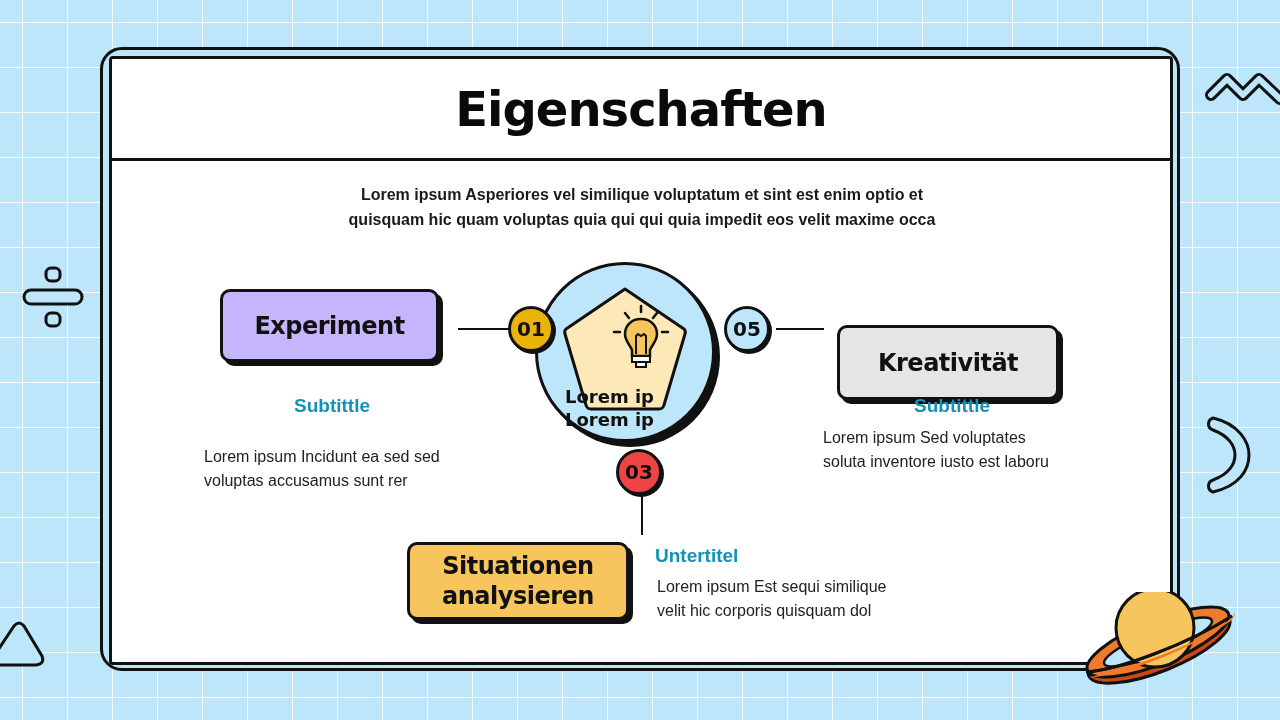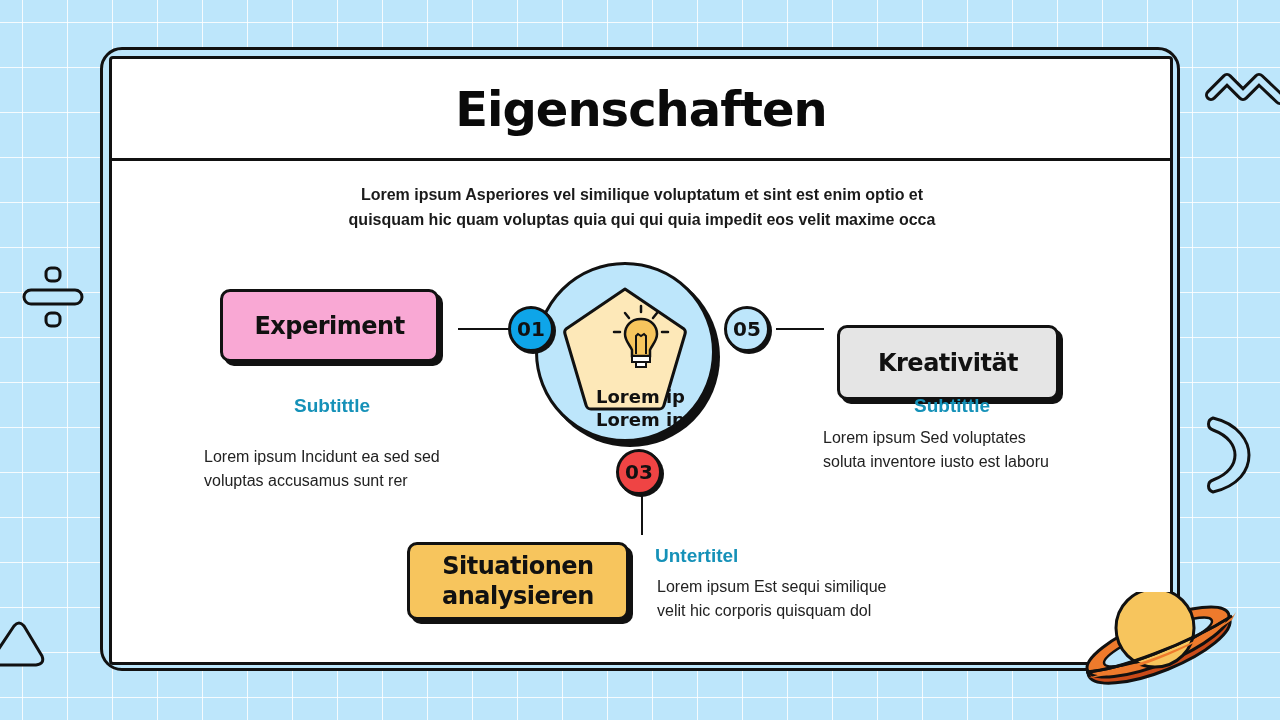--- a/index.html
+++ b/index.html
@@ -16,21 +16,21 @@
   .inner-frame{left:109px;top:56px;width:1058px;height:603px;border:3px solid #111;border-radius:4px;background:#fff;overflow:hidden;}
   .header-divider{left:0;top:99px;width:100%;height:3px;background:#111;}
   .title{left:0;top:22px;width:100%;text-align:center;font-family:"DejaVu Sans", sans-serif;font-weight:bold;font-size:48px;letter-spacing:-1px;color:#0a0a0a;}
   .intro{left:200px;top:123px;width:660px;text-align:center;font-size:16px;font-weight:bold;line-height:25px;color:#1a1a1a;}
   .label-box{border:3px solid #111;border-radius:10px;box-shadow:4px 4px 0 #111;display:flex;align-items:center;justify-content:center;text-align:center;font-family:"DejaVu Sans", sans-serif;font-weight:bold;font-size:24px;color:#111;letter-spacing:-0.5px;line-height:30px;}
   .sub{font-weight:bold;font-size:19px;color:#1591b8;}
   .desc{font-size:16px;line-height:24px;color:#222;}
   .connector{background:#111;}
   .num{width:46px;height:46px;border:3px solid #111;border-radius:50%;box-sizing:border-box;display:flex;align-items:center;justify-content:center;font-family:"DejaVu Sans", sans-serif;font-weight:bold;font-size:20px;color:#111;box-shadow:2px 2px 0 #111;}
   .center-circle{left:423px;top:203px;width:180px;height:180px;border:3px solid #111;border-radius:50%;background:#bde6fb;box-shadow:5px 5px 0 #111;box-sizing:border-box;}
-  .pent-text{left:453px;top:326px;width:120px;text-align:right;font-family:"DejaVu Sans", sans-serif;font-weight:bold;font-size:18px;line-height:23px;color:#111;}
+  .pent-text{left:453px;top:326px;width:120px;text-align:left;font-family:"DejaVu Sans", sans-serif;font-weight:bold;font-size:18px;line-height:23px;color:#111;}
 </style>
 </head>
 <body>
 
 <svg class="abs" style="left:1205px;top:65px;" width="75" height="40" viewBox="0 0 75 40">
   <path d="M6 30 L22 14 L38 30 L54 14 L75 34" fill="none" stroke="#111" stroke-width="12" stroke-linejoin="round" stroke-linecap="round"></path>
   <path d="M6 30 L22 14 L38 30 L54 14 L75 34" fill="none" stroke="#bde6fb" stroke-width="6" stroke-linejoin="round" stroke-linecap="round"></path>
 </svg>
 
 <svg class="abs" style="left:20px;top:262px;" width="66" height="70" viewBox="0 0 66 70">
@@ -75,25 +75,25 @@
     <path d="M35 16 C 24 16, 19 24, 19 31 C 19 38, 24 42, 26 47 L26 53 L44 53 L44 47 C 46 42, 51 38, 51 31 C 51 24, 46 16, 35 16 Z" fill="#f7c55d" stroke="#111" stroke-width="2.5"></path>
     <path d="M30 51 L30 33 L32 31 L35 33 L38 31 L40 33 L40 51" fill="none" stroke="#111" stroke-width="2"></path>
     <rect x="26" y="53" width="18" height="6" fill="#fff" stroke="#111" stroke-width="2"></rect>
     <rect x="30" y="59" width="10" height="5" fill="#fff" stroke="#111" stroke-width="2"></rect>
   </svg>
   <div class="abs pent-text">
     <div>Lorem ip</div>
     <div>Lorem ip</div>
   </div>
 
-  <div class="abs num" style="left:396px;top:247px;background:#0ea5e9;text-align:center;">01</div>
+  <div class="abs num" style="left:396px;top:247px;background:#eab308;text-align:center;">01</div>
   <div class="abs num" style="left:612px;top:247px;background:#bde6fb;">05</div>
   <div class="abs num" style="left:504px;top:390px;background:#ef4444;">03</div>
 
-  <div class="abs label-box" style="left:108px;top:230px;width:219px;height:73px;background:#f9a8d4;box-sizing:border-box;">Experiment</div>
+  <div class="abs label-box" style="left:108px;top:230px;width:219px;height:73px;background:#c4b5fd;box-sizing:border-box;">Experiment</div>
   <div class="abs sub" style="left:108px;top:336px;width:224px;text-align:center;">Subtittle</div>
   <div class="abs desc" style="left:92px;top:366px;width:290px;margin-top:20px;">
     <div>Lorem ipsum Incidunt ea sed sed</div>
     <div>voluptas accusamus sunt rer</div>
   </div>
 
   <div class="abs label-box" style="left:725px;top:230px;width:222px;height:75px;background:#e5e5e5;box-sizing:border-box;margin-top:36px;">Kreativität</div>
   <div class="abs sub" style="left:725px;top:336px;width:230px;text-align:center;">Subtittle</div>
   <div class="abs desc" style="left:711px;top:367px;width:290px;">
     <div>Lorem ipsum Sed voluptates</div>

